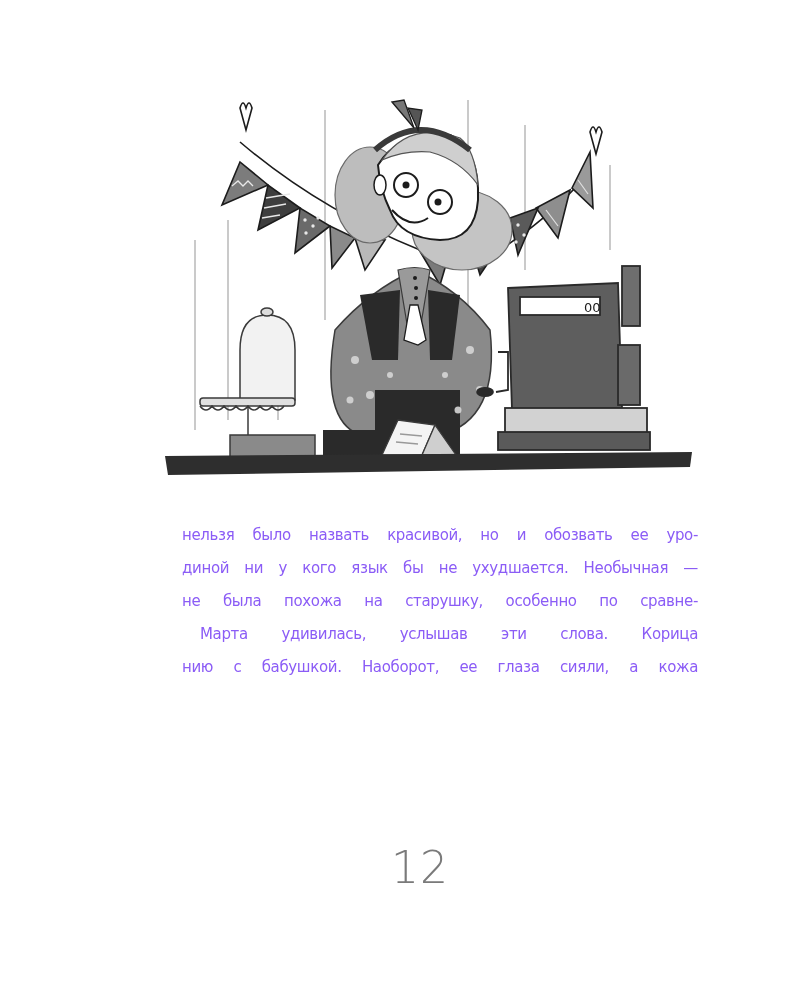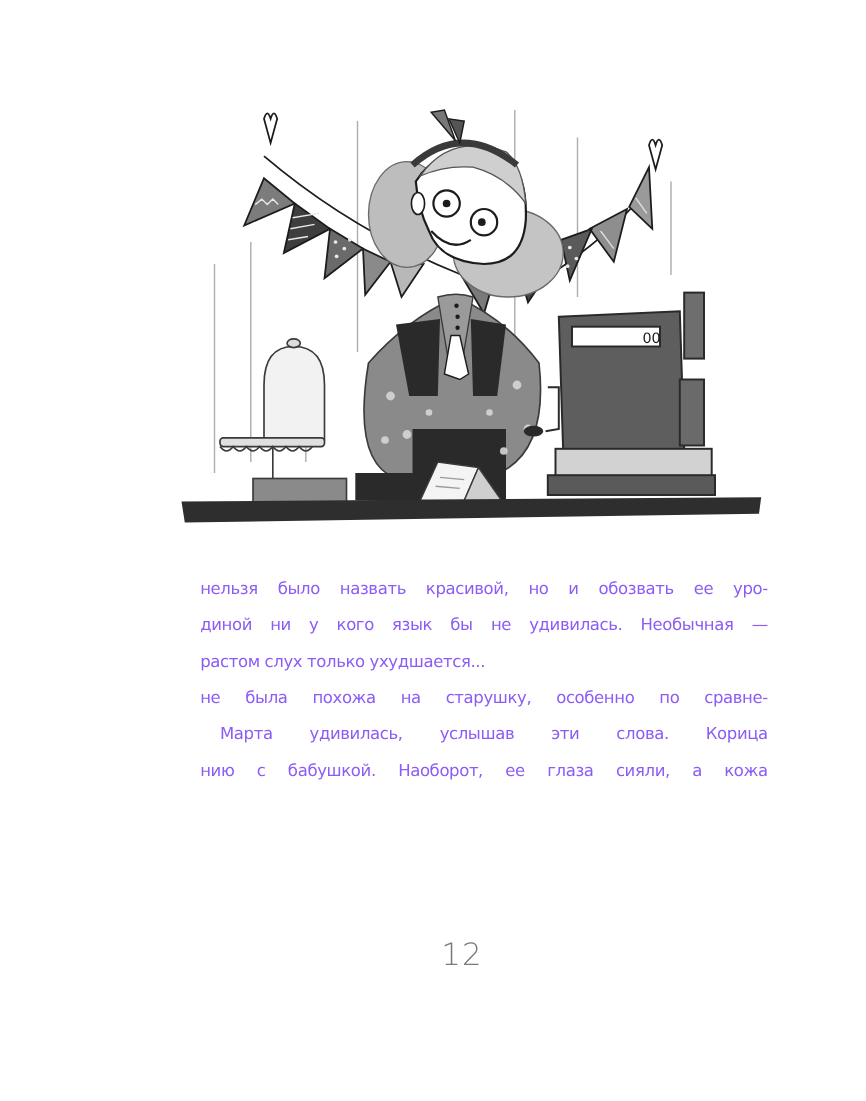--- a/index.html
+++ b/index.html
@@ -51,21 +51,21 @@
       padding-left: 18px;
     }
     .page-number {
       position: absolute;
       left: 380px;
       top: 842px;
       width: 80px;
       text-align: center;
       font-family: "DejaVu Sans", sans-serif;
       font-weight: 200;
-      font-size: 28px;
+      font-size: 44px;
       line-height: 52px;
       color: #7a7a7a;
       letter-spacing: 1px;
     }
   </style>
 </head>
 <body>
 
 <div class="illustration">
   <svg viewBox="0 0 540 400" xmlns="http://www.w3.org/2000/svg">
@@ -195,20 +195,19 @@
       <rect x="338" y="342" width="152" height="18" fill="#5a5a5a"></rect>
       <text x="424" y="222" font-family="DejaVu Sans, sans-serif" font-size="13" fill="#1c1c1c" stroke="none">00</text>
     </g>
 
     <path d="M5 366 L532 362 L530 377 L8 385 Z" fill="#2e2e2e"></path>
   </svg>
 </div>
 
 <div class="text-block">
   <span class="line justify">нельзя было назвать красивой, но и обозвать ее уро-</span>
-  <span class="line justify">диной ни у кого язык бы не удивилась. Необычная —</span>
-  <span class="line">растом слух только ухудшается...</span>
+  <span class="line justify">диной ни у кого язык бы не ухудшается. Необычная —</span>
   <span class="line justify">не была похожа на старушку, особенно по сравне-</span>
   <span class="line justify indent">Марта удивилась, услышав эти слова. Корица</span>
   <span class="line justify">нию с бабушкой. Наоборот, ее глаза сияли, а кожа</span>
 </div>
 
 <div class="page-number">12</div>
 
 </body></html>

